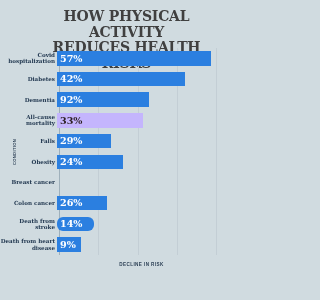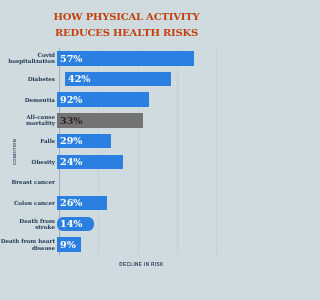--- a/index.html
+++ b/index.html
@@ -12,24 +12,24 @@
     background: #d0dbe0;
     font-family: "Liberation Sans", sans-serif;
     overflow: hidden;
     position: relative;
   }
 
   
   .title {
     padding: 9px 8px 0 8px;
     text-align: center;
-    color: #c2410c;
+    color: #404040;
     font-family: "DejaVu Serif", serif;
     font-weight: bold;
-    font-size: 10px;
+    font-size: 14px;
     line-height: 15.5px;
     letter-spacing: -0.2px;
     text-transform: uppercase;
     margin-left: 29px;
   }
   .title .l2 { display: block; }
 
   
   .chart {
     position: absolute;
@@ -116,21 +116,21 @@
     display: flex;
     align-items: center;
   }
   .bar {
     height: 14.5px;
     background: #2b7fe0;
     display: flex;
     align-items: center;
     box-sizing: border-box;
   }
-  .bar.highlight { background: #737373; }
+  .bar.highlight { background: #c4b5fd; }
   .bar-value {
     padding-left: 3px;
     color: #ffffff;
     font-family: "DejaVu Serif", serif;
     font-weight: bold;
     font-size: 9.6px;
     line-height: 9.6px;
     white-space: nowrap;
   }
   .bar.highlight .bar-value { color: #2b1f22; }
@@ -168,29 +168,29 @@
         <div class="gridline" style="left: 78.5714px;"></div>
         <div class="gridline" style="left: 117.857px;"></div>
         <div class="gridline" style="left: 157.143px;"></div>
       </div>
   </div>
 
   <div class="rows">
       <div class="row">
         <div class="row-label">Covid hospitalization</div>
         <div class="bar-wrap">
-          <div class="bar" style="width: 137px;">
+          <div class="bar" style="width: 154px;">
             <span class="bar-value">57%</span>
           </div>
         </div>
       </div>
       <div class="row">
         <div class="row-label">Diabetes</div>
         <div class="bar-wrap">
-          <div class="bar" style="width: 106px; margin-left: 8px;">
+          <div class="bar" style="width: 128px;">
             <span class="bar-value">42%</span>
           </div>
         </div>
       </div>
       <div class="row">
         <div class="row-label">Dementia</div>
         <div class="bar-wrap">
           <div class="bar" style="width: 91.6667px;">
             <span class="bar-value">92%</span>
           </div>

